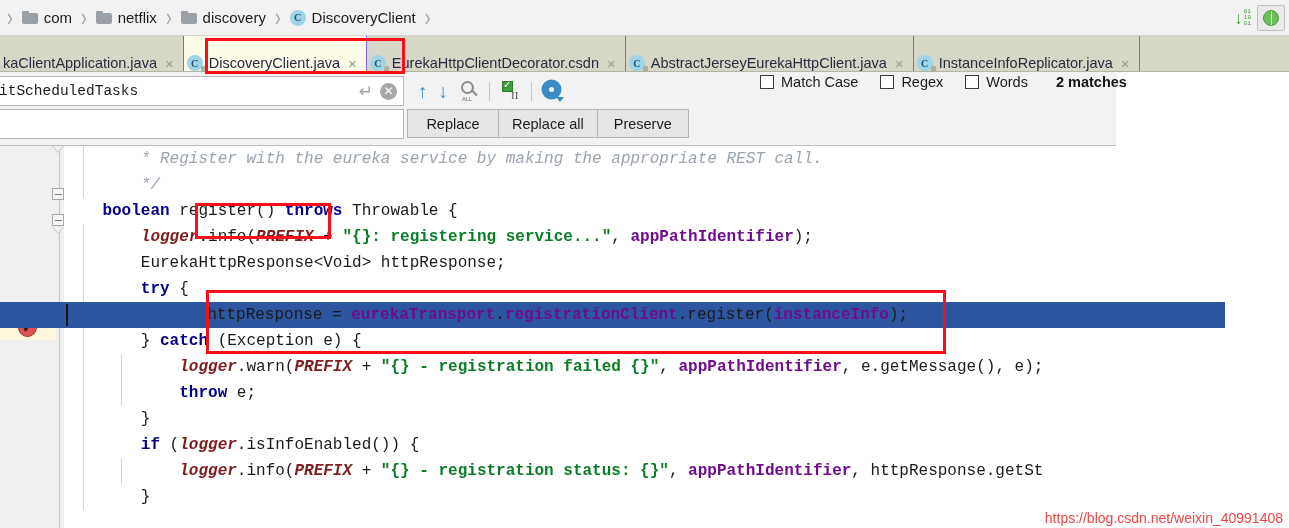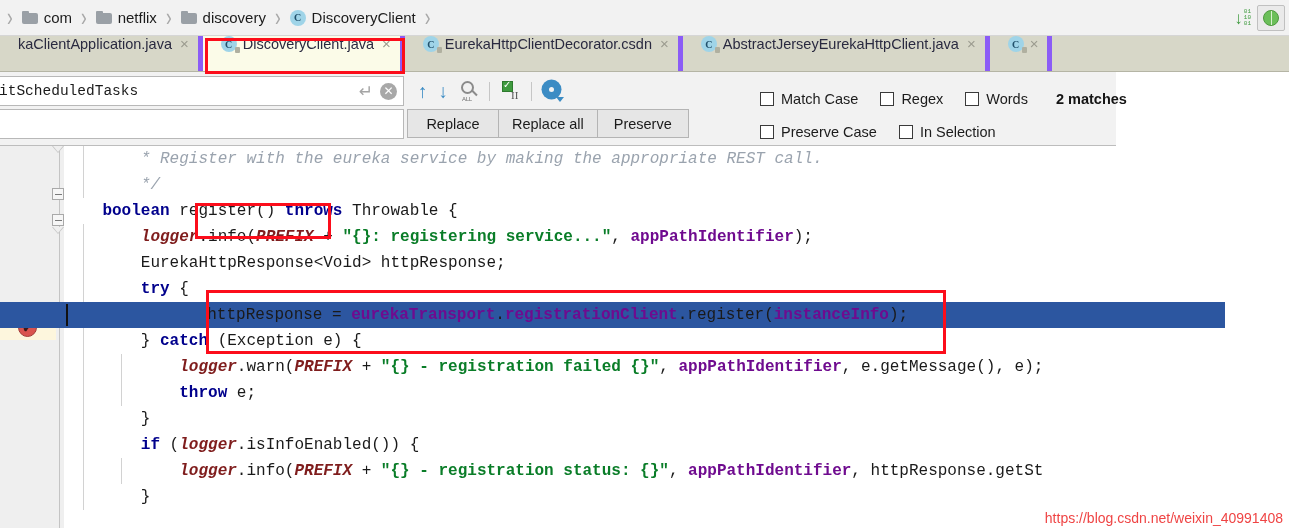--- a/index.html
+++ b/index.html
@@ -96,25 +96,25 @@
 
   
   .tabs-bar {
     position: absolute; left: 0; top: 36px;
     width: 1289px; height: 36px;
     background: #d7d7c8;
     border-bottom: 1px solid #b5b5a5;
     display: flex; align-items: stretch;
   }
   .tab {
-    display: flex; align-items: flex-start;
-    padding: 0 9px 0 18px;
+    display: flex; align-items: flex-end;
+    padding: 0 9px 0 3px;
     font-size: 14.5px;
     color: #2a2a40;
-    border-right: 5px solid #8b5cf6;
+    border-right: 1px solid #8b5cf6;
     white-space: nowrap;
     position: relative;
   }
   .tab.active { background: #fbfbe8; }
   .tab-label { margin-right: 8px; }
   .tab-close {
     color: #9b9b8f; font-size: 15px; line-height: 1;
     font-family: "Liberation Sans", sans-serif;
   }
   .tab .class-icon { position: relative; }
@@ -220,21 +220,21 @@
     margin-right: -1px;
     font-size: 14.5px; color: #1b1b1b;
     display: flex; align-items: center; justify-content: center;
     padding: 0 13px;
   }
 
   .opts {
     position: absolute; left: 738px; top: 2px;
     width: 540px; height: 70px;
   }
-  .opt-row { display: flex; align-items: flex-end; height: 33px; padding-left: 22px; }
+  .opt-row { display: flex; align-items: flex-start; height: 33px; padding-left: 22px; }
   .opt { display: flex; align-items: center; margin-right: 22px; }
   .chk {
     width: 14px; height: 14px;
     border: 1.4px solid #3a3a3a; background: #ffffff;
     margin-right: 7px; flex: none;
   }
   .opt-label { font-size: 14.5px; color: #1b1b1b; white-space: nowrap; }
   .matches {
     font-size: 14.5px; font-weight: bold; color: #151515;
     margin-left: 6px; white-space: nowrap;
@@ -411,20 +411,21 @@
       <span class="tab-label">EurekaHttpClientDecorator.csdn</span>
       <span class="tab-close">×</span>
     </div>
     <div class="tab">
       <span class="class-icon">C</span>
       <span class="tab-label">AbstractJerseyEurekaHttpClient.java</span>
       <span class="tab-close">×</span>
     </div>
     <div class="tab">
       <span class="class-icon">C</span>
+      <span class="tab-label">InstanceInfoReplicator.java</span>
       <span class="tab-close">×</span>
     </div>
   </div>
 
   <div class="find-panel">
 
     <div class="find-input-wrap">
       <span class="find-text">itScheduledTasks</span>
       <span class="enter-ic">↵</span>
       <span class="clear-ic">✕</span>
@@ -470,30 +471,20 @@
         <div class="opt">
           <span class="chk"></span>
           <span class="opt-label">Regex</span>
         </div>
         <div class="opt">
           <span class="chk"></span>
           <span class="opt-label">Words</span>
         </div>
         <div class="matches">2 matches</div>
       </div>
-      <div class="opt-row">
-        <div class="opt">
-          <span class="chk"></span>
-          <span class="opt-label">Preserve Case</span>
-        </div>
-        <div class="opt">
-          <span class="chk"></span>
-          <span class="opt-label">In Selection</span>
-        </div>
-      </div>
     </div>
   </div>
 
   <div class="editor">
     <div class="gutter">
       <div class="breakpoint-row">
         <div class="breakpoint">
           <span class="bchk">✔</span>
         </div>
       </div>

